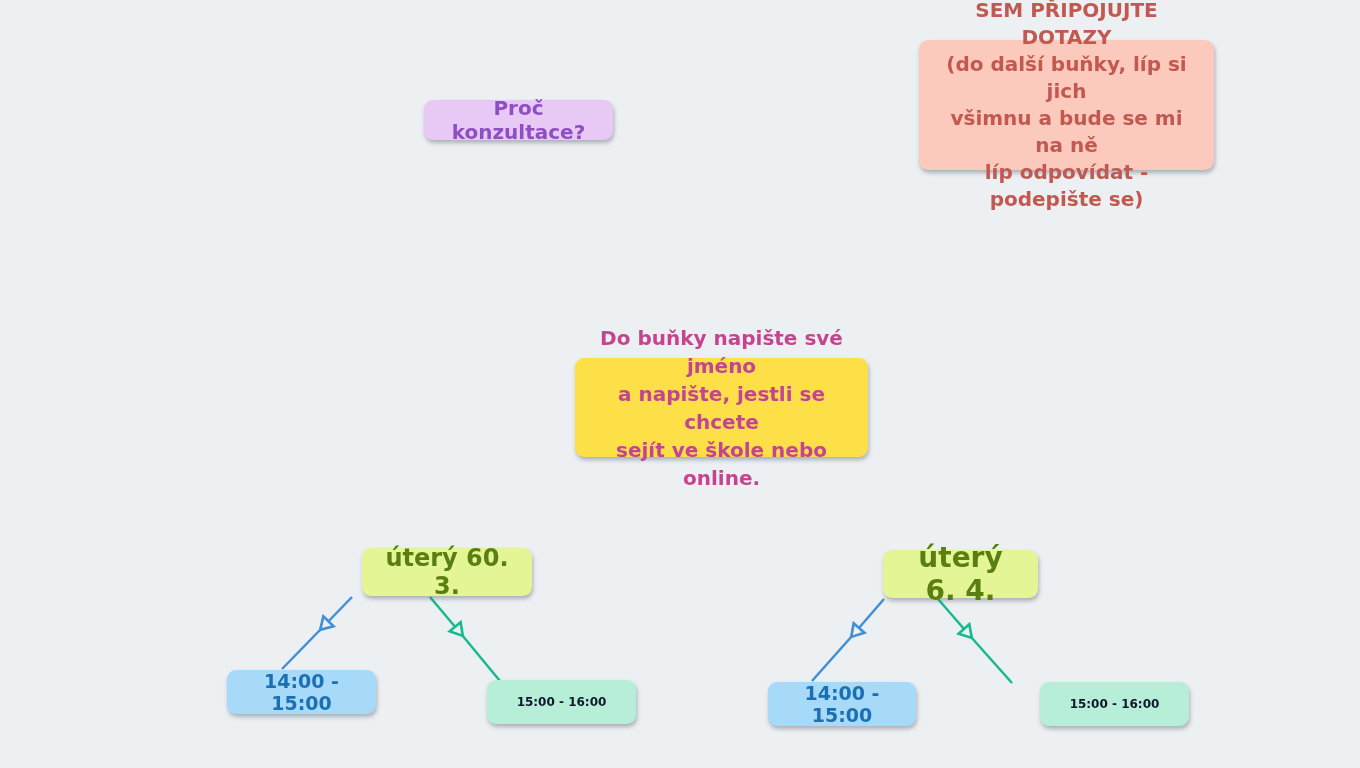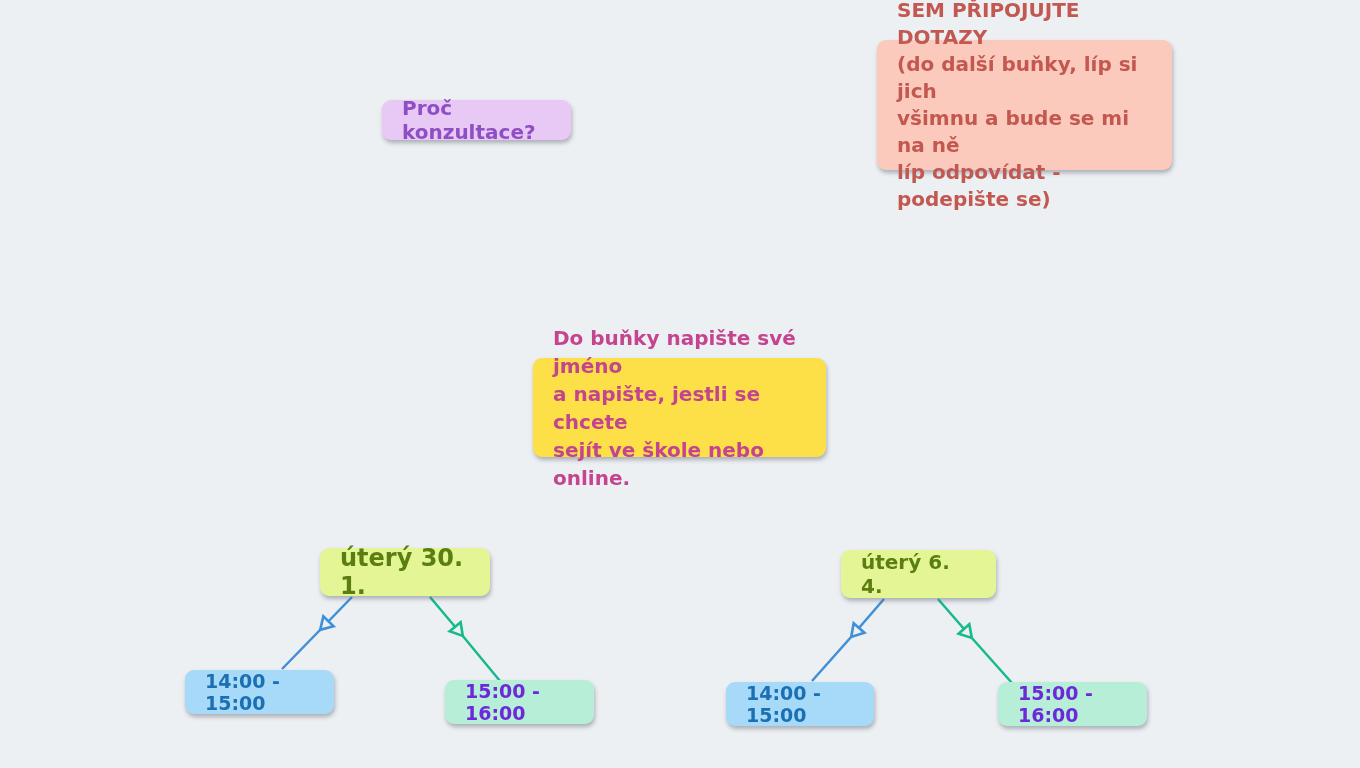--- a/index.html
+++ b/index.html
@@ -17,25 +17,27 @@
     width: 1360px; height: 768px;
     pointer-events: none;
   }
   .node {
     position: absolute;
     border-radius: 9px;
     font-weight: bold;
     display: flex;
     align-items: center;
     justify-content: center;
+    text-align: center;
     white-space: pre-line;
     box-shadow: 1px 3px 4px rgba(90,100,110,0.45);
     cursor: pointer;
     box-sizing: border-box;
     padding: 2px 20px;
+    margin-left: 42px;
   }
   .node-question {
     left: 382px; top: 100px; width: 189px; height: 40px;
     font-size: 20px;
     background: #e8c8f5; color: #8e4ec4;
   }
   .node-dotazy {
     left: 877px; top: 40px; width: 295px; height: 130px;
     font-size: 20px; line-height: 27px;
     background: #fbcabc; color: #c25850;
@@ -45,25 +47,25 @@
     font-size: 20px; line-height: 28px;
     background: #fde047; color: #c4448f;
   }
   .node-date1 {
     left: 320px; top: 548px; width: 170px; height: 48px;
     font-size: 24px;
     background: #e3f595; color: #5a7f10;
   }
   .node-date2 {
     left: 841px; top: 550px; width: 155px; height: 48px;
-    font-size: 20px;
+    font-size: 28px;
     background: #e3f595; color: #5a7f10;
   }
   .node-slot-blue { background: #a6daf8; color: #1c6fb2; font-size: 19px; }
-  .node-slot-teal { background: #b6eed8; color: #6d28d9; font-size: 19px; }
+  .node-slot-teal { background: #b6eed8; color: #0f172a; font-size: 12px; }
   .node-slot1a { left: 185px; top: 670px; width: 149px; height: 44px; }
   .node-slot1b { left: 445px; top: 680px; width: 149px; height: 44px; }
   .node-slot2a { left: 726px; top: 682px; width: 148px; height: 44px; }
   .node-slot2b { left: 998px; top: 682px; width: 149px; height: 44px; }
 </style>
 </head>
 <body>
 
 <div id="canvas">
 
@@ -86,21 +88,21 @@
 
   <div class="node node-dotazy">SEM PŘIPOJUJTE DOTAZY
 (do další buňky, líp si jich
 všimnu a bude se mi na ně
 líp odpovídat - podepište se)</div>
 
   <div class="node node-instructions">Do buňky napište své jméno
 a napište, jestli se chcete
 sejít ve škole nebo online.</div>
 
-  <div class="node node-date1">úterý 30. 1.</div>
+  <div class="node node-date1">úterý 60. 3.</div>
 
   <div class="node node-date2">úterý 6. 4.</div>
 
   <div class="node node-slot-blue node-slot1a">14:00 - 15:00</div>
 
   <div class="node node-slot-teal node-slot1b">15:00 - 16:00</div>
 
   <div class="node node-slot-blue node-slot2a">14:00 - 15:00</div>
 
   <div class="node node-slot-teal node-slot2b">15:00 - 16:00</div>

